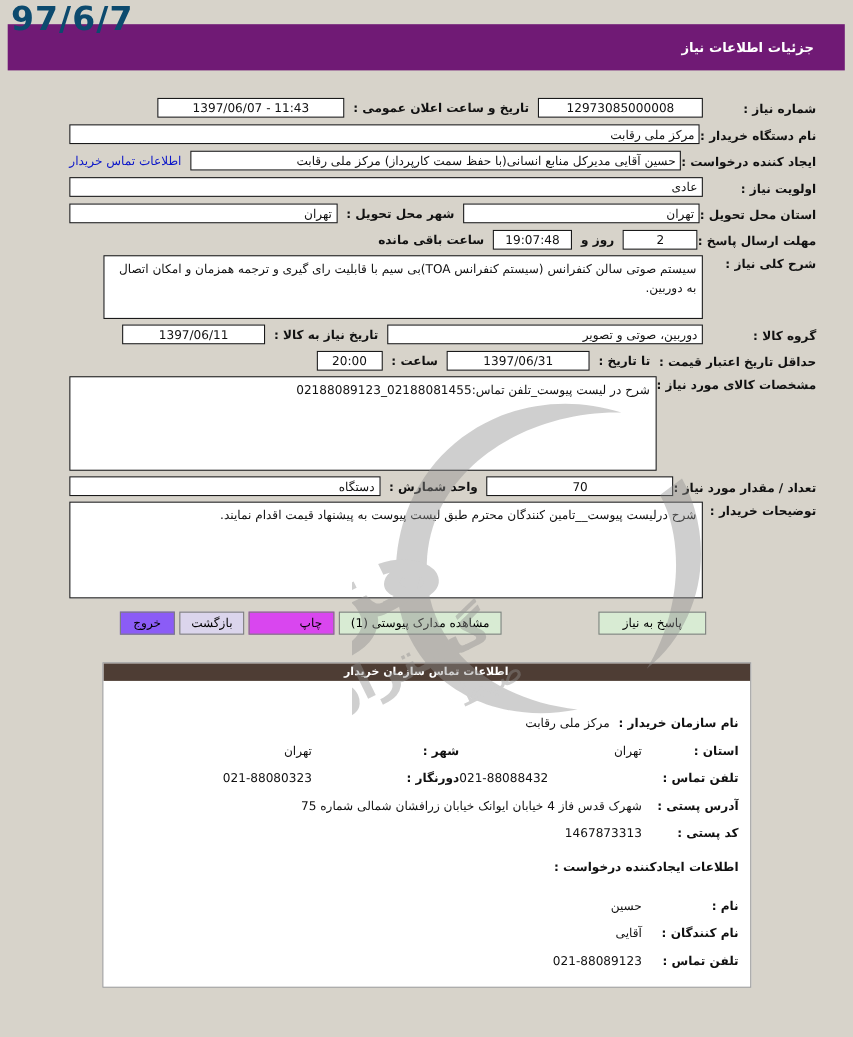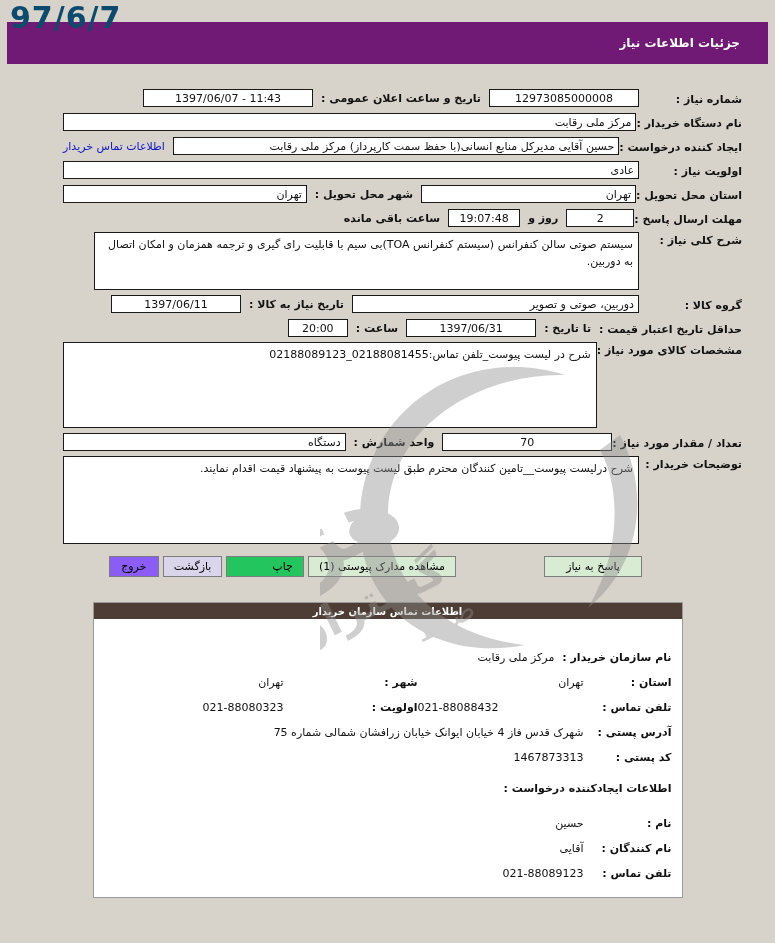--- a/index.html
+++ b/index.html
@@ -56,21 +56,21 @@
   
   .buttons { display: flex; align-items: center; margin: 12px 100px 0 0; position: relative; z-index: 3; }
   .btn {
     border: 1px solid #7d7d7d; height: 21px; font-size: 11px; padding: 0 10px;
     display: flex; align-items: center; justify-content: center; cursor: pointer;
     font-family: inherit; white-space: nowrap;
   }
   .btn-green { background: #d8ebd3; }
   .btn-respond { min-width: 98px; }
   .btn-view { margin-right: 88px; }
-  .btn-print { background: #22c55e; margin-right: 4px; min-width: 38px; padding-left: 45px; }
+  .btn-print { background: #d946ef; margin-right: 4px; min-width: 38px; padding-left: 45px; }
   .btn-back { background: #dbd5ec; margin-right: 4px; min-width: 56px; text-align: center; }
   .btn-exit { background: #8b5cf6; margin-right: 4px; min-width: 50px; }
 
   
   .contact {
     width: 590px; height: 296px; margin: 25px auto 0;
     background: #fff; border: 1px solid #9a9a9a; overflow: hidden;
     position: relative; z-index: 2;
   }
   .contact-header {
@@ -202,21 +202,21 @@
     <div class="crow">
       <span class="clbl">استان :</span>
       <span class="cval1">تهران</span>
       <span class="clbl2">شهر :</span>
       <span>تهران</span>
     </div>
 
     <div class="crow">
       <span class="clbl">تلفن تماس :</span>
       <span class="cval1 ltr">021-88088432</span>
-      <span class="clbl2">اولویت :</span>
+      <span class="clbl2">دورنگار :</span>
       <span class="ltr">021-88080323</span>
     </div>
 
     <div class="crow">
       <span class="clbl">آدرس پستی :</span>
       <span class="cflex">شهرک قدس فاز 4 خیابان ایوانک خیابان زرافشان شمالی شماره 75</span>
     </div>
 
     <div class="crow">
       <span class="clbl">کد پستی :</span>

